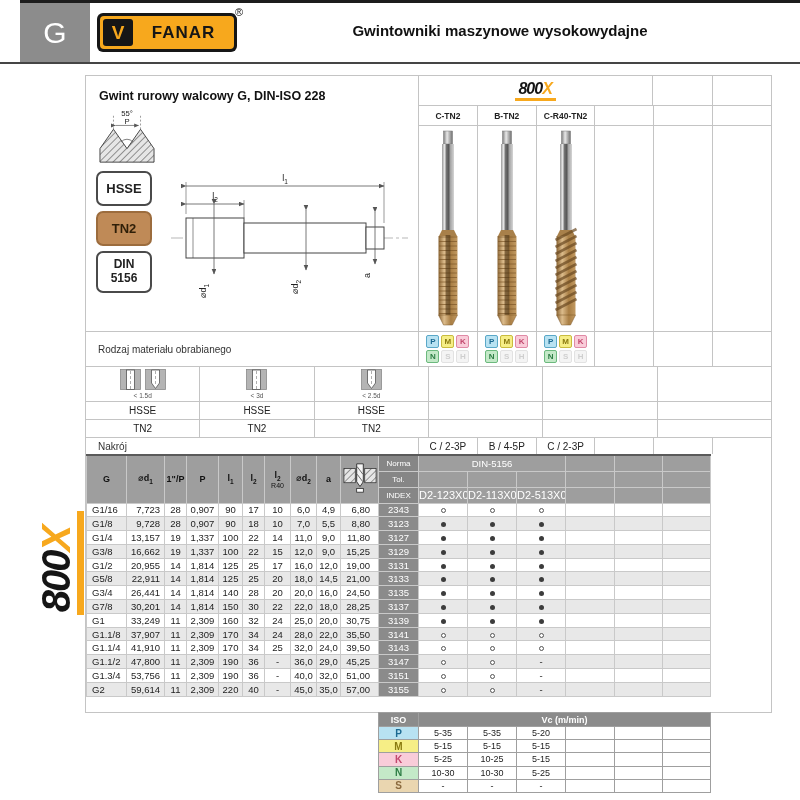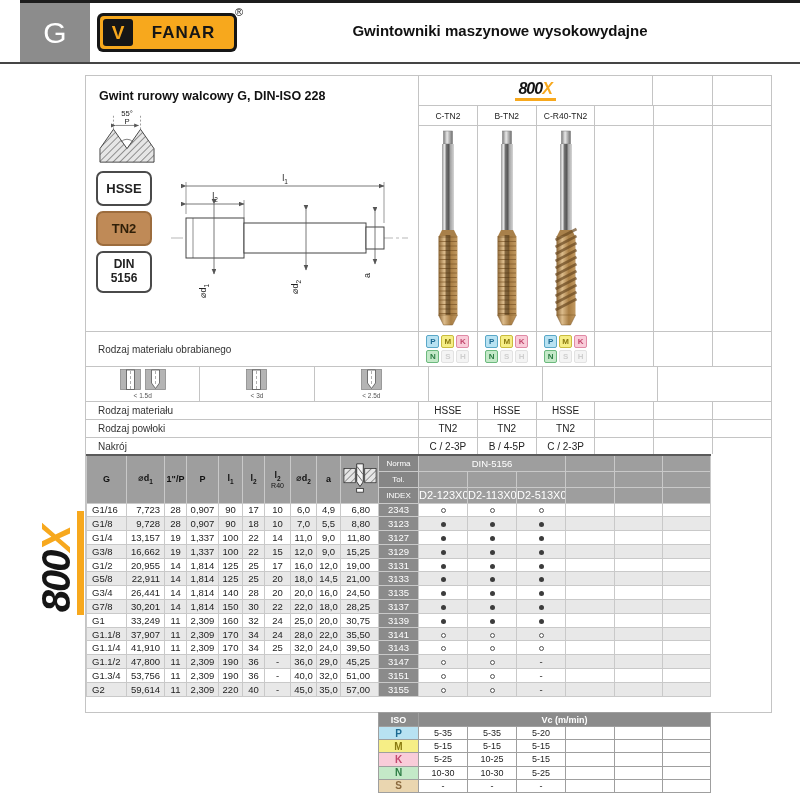--- a/index.html
+++ b/index.html
@@ -27,21 +27,21 @@
 
 .frame{position:absolute;left:85px;top:75px;width:687px;height:638px;border:1px solid #c4c4c4;overflow:hidden}
 .top{display:flex;height:255px}
 .top-left{width:333px;border-right:1px solid #c4c4c4;position:relative}
 .top-right{flex:1;display:flex;flex-direction:column}
 .trow1{height:30px;display:flex;border-bottom:1px solid #c4c4c4}
 .logo-cell{flex:4;display:flex;align-items:center;justify-content:center}
 .c6{flex:1;min-width:0}
 .trow1 .c6{border-left:1px solid #c4c4c4}
 .trow2{height:20px;display:flex;border-bottom:1px solid #c4c4c4}
-.trow2 .c6{display:flex;align-items:center;justify-content:center;font-size:8.5px;font-weight:normal;color:#222}
+.trow2 .c6{display:flex;align-items:center;justify-content:center;font-size:8.5px;font-weight:bold;color:#222}
 .trow2 .c6 + .c6{border-left:1px solid #c4c4c4}
 .trow3{flex:1;display:flex}
 .trow3 .c6{display:flex;align-items:flex-start;justify-content:center;padding-top:4px}
 .trow3 .c6 + .c6{border-left:1px solid #c4c4c4}
 
 .pheading{padding:13px 0 0 13px;font-size:12.5px;font-weight:bold;color:#111}
 .symstack{position:absolute;left:10px;top:34px;width:66px;display:flex;flex-direction:column;align-items:flex-start;gap:5px}
 .badge{width:56px;border:2px solid #4a4a4a;border-radius:7px;text-align:center;font-weight:bold;font-size:13px;background:#fff;padding:8px 0;color:#222}
 .badge.tn2{background:#bf8a57;border-color:#9c6c3d;color:#2f1f08}
 .badge.din{font-size:12px;line-height:1.15;padding:5px 0}
@@ -371,30 +371,28 @@
       <line x1="10.5" y1="2" x2="10.5" y2="17" stroke="#999" stroke-width="0.8" stroke-dasharray="3 2"></line>
           </svg>
         </div>
     <div class="hlabel">&lt; 2.5d</div>
       </div>
     <div class="c6"></div>
       <div class="c6"></div>
       <div class="c6"></div>
   </div>
   <div class="band b-s">
-    <div class="band-label">Rodzaj materiału</div>
     <div class="c6">HSSE</div>
     <div class="c6">HSSE</div>
     <div class="c6">HSSE</div>
     <div class="c6"></div>
       <div class="c6"></div>
       <div class="c6"></div>
   </div>
   <div class="band b-s">
-    <div class="band-label">Rodzaj powłoki</div>
     <div class="c6">TN2</div>
     <div class="c6">TN2</div>
     <div class="c6">TN2</div>
     <div class="c6"></div>
       <div class="c6"></div>
       <div class="c6"></div>
   </div>
   <div class="band b-n">
     <div class="band-label">Nakrój</div>
     <div class="c6">C / 2-3P</div>

